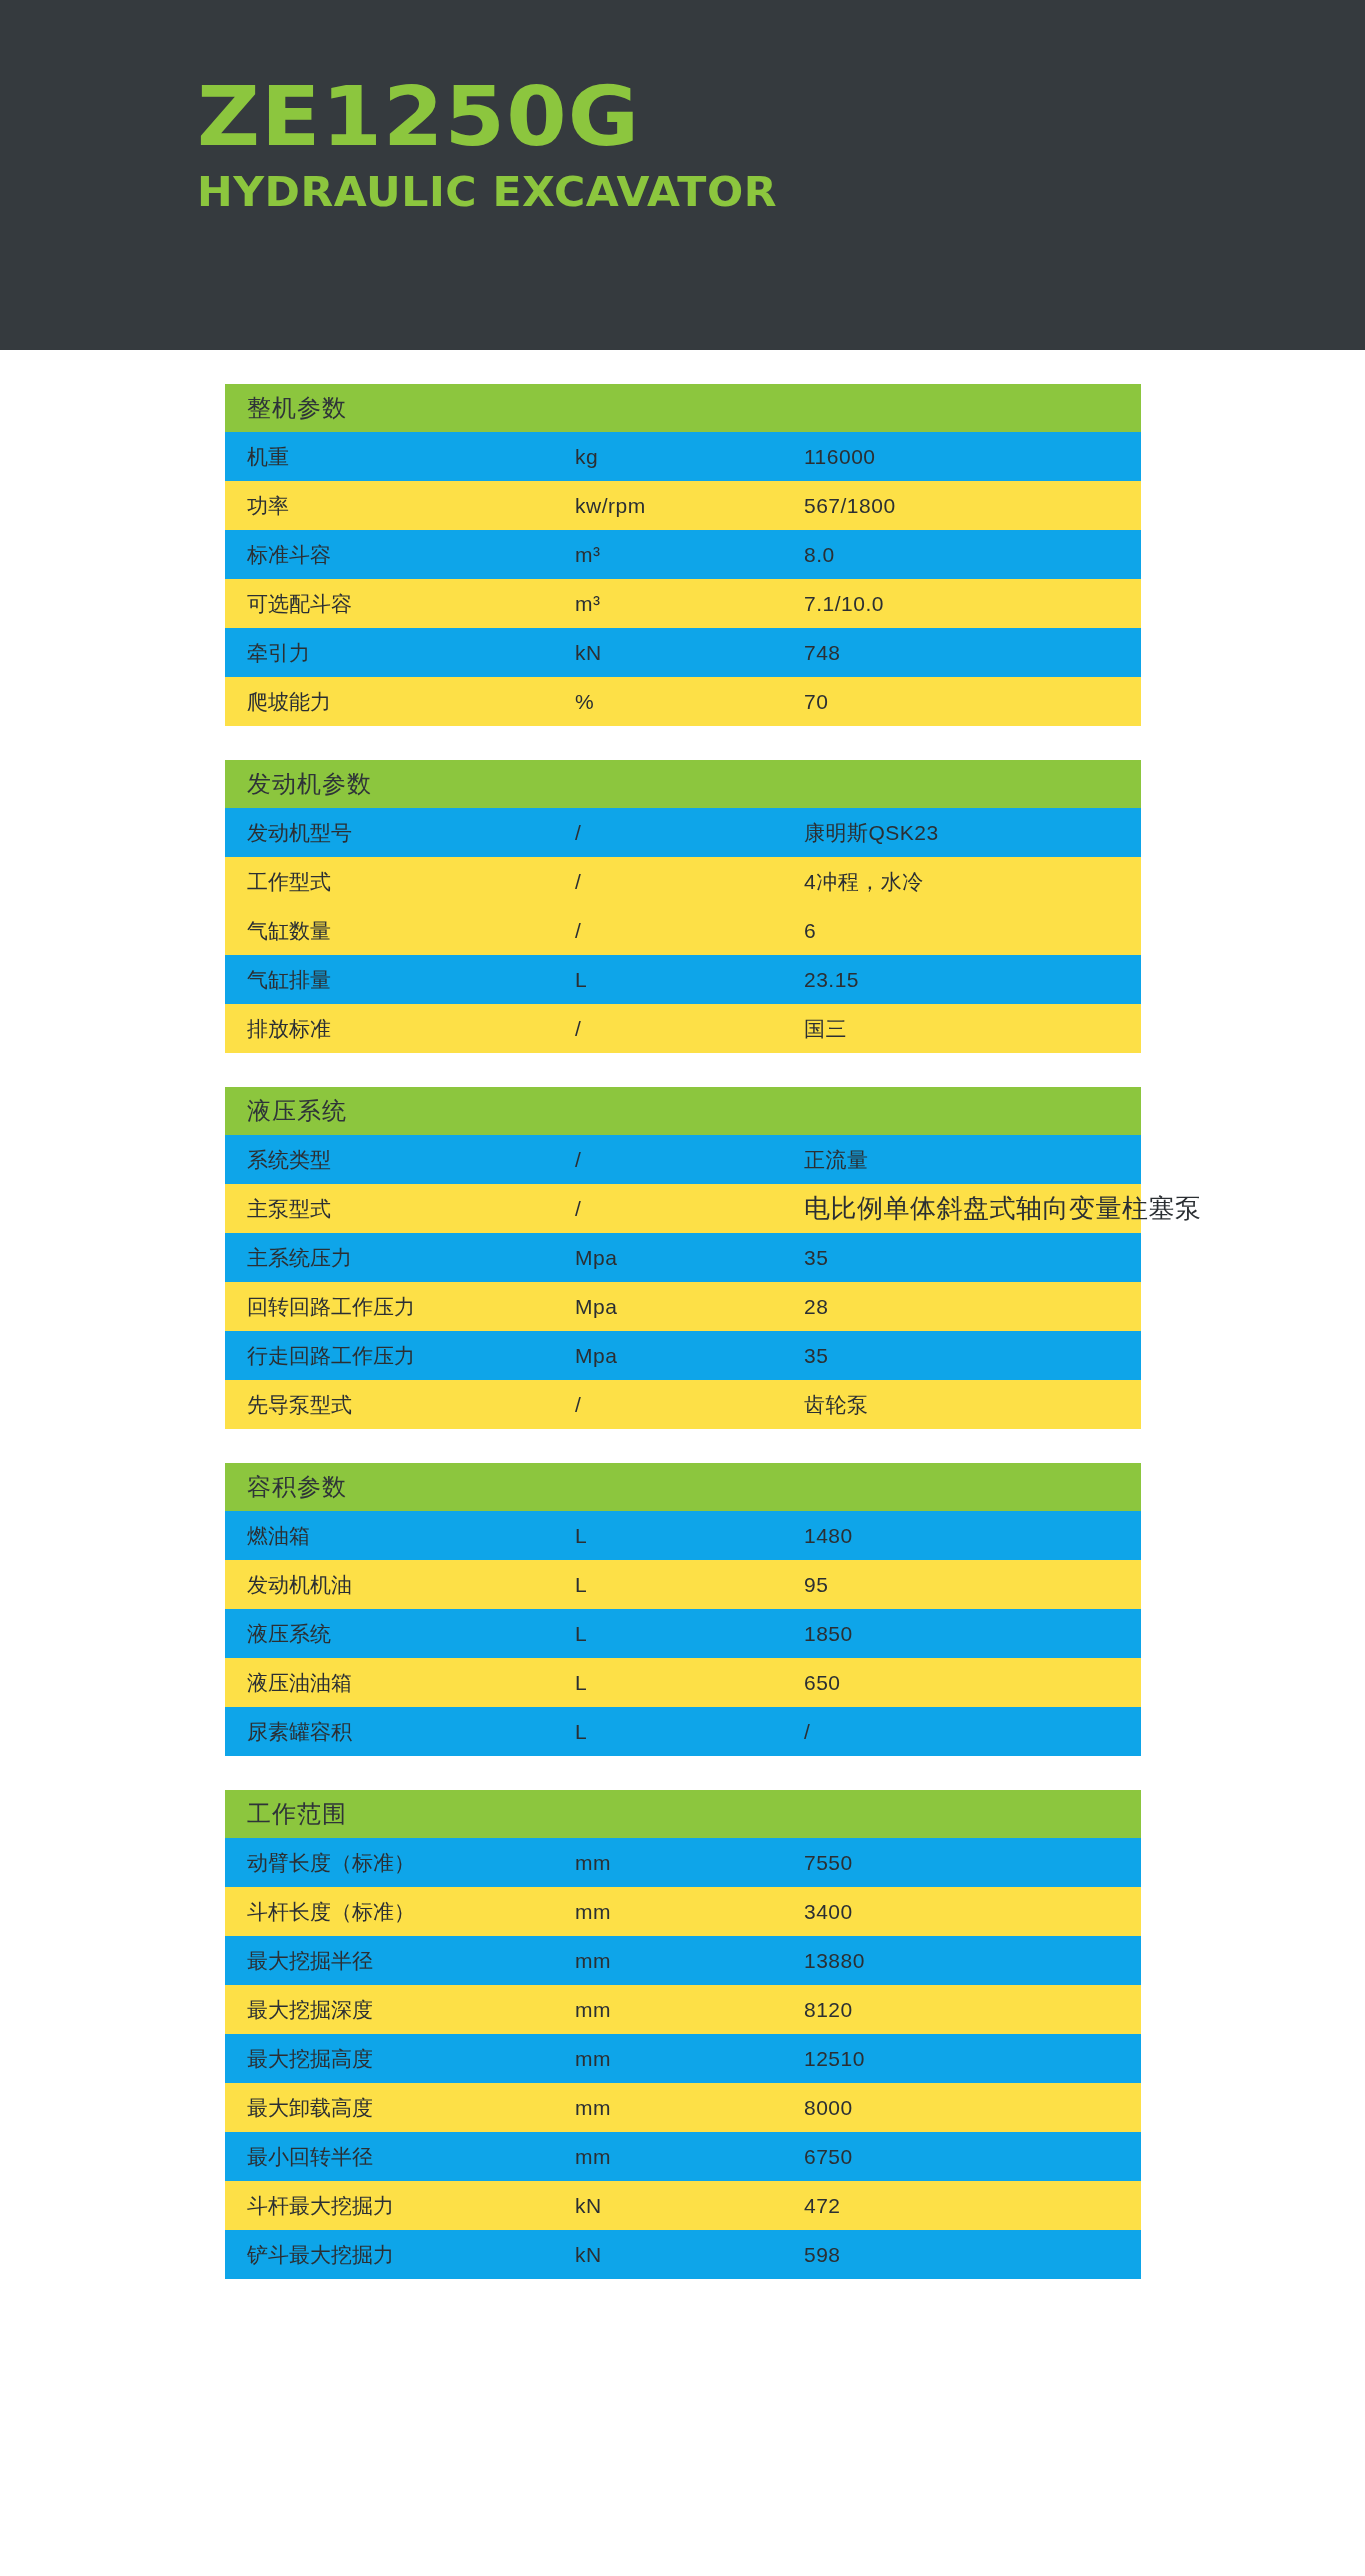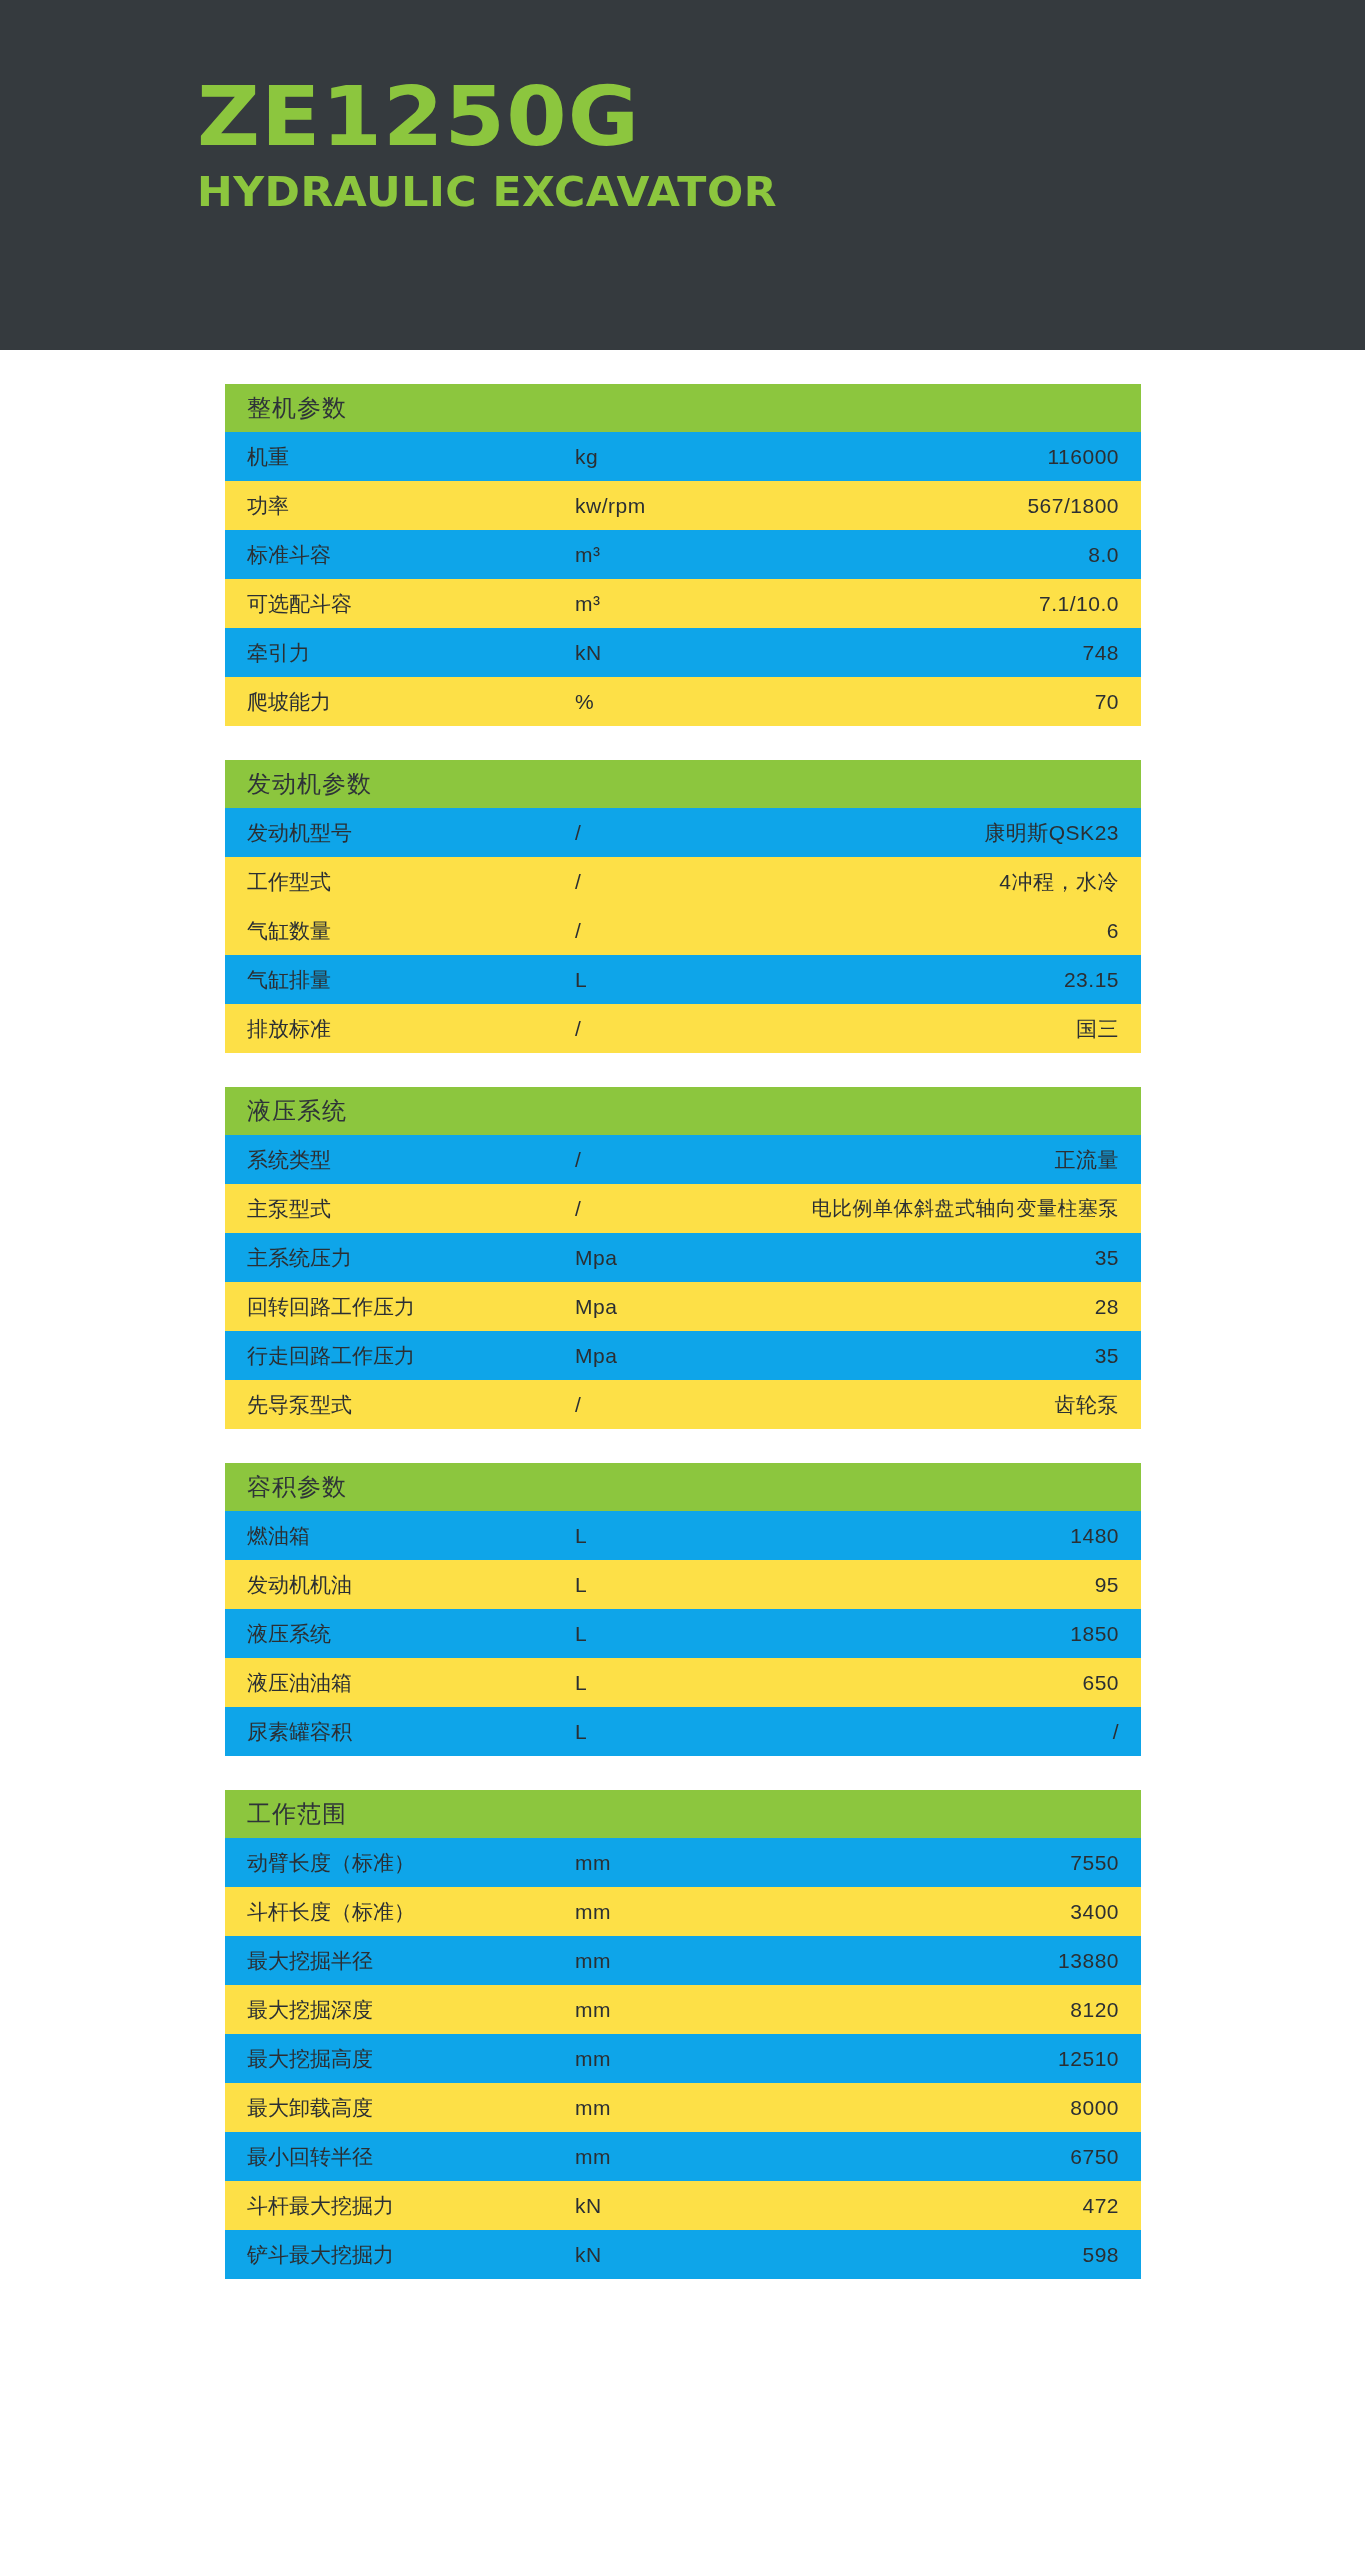--- a/index.html
+++ b/index.html
@@ -87,25 +87,25 @@
     flex: 0 0 328px;
     white-space: nowrap;
   }
   .cell-unit {
     flex: 0 0 229px;
     white-space: nowrap;
     letter-spacing: 0.5px;
   }
   .cell-value {
     flex: 1 1 auto;
-    text-align: right;
+    text-align: left;
     white-space: nowrap;
     letter-spacing: 0.5px;
   }
-  .cell-value.small { font-size: 20px; }
+  .cell-value.small { font-size: 26px; }
 </style>
 </head>
 <body>
 
 <div class="header">
   <div class="header-inner">
     <div class="model-title">ZE1250G</div>
     <div class="model-sub">HYDRAULIC EXCAVATOR</div>
   </div>
 </div>

